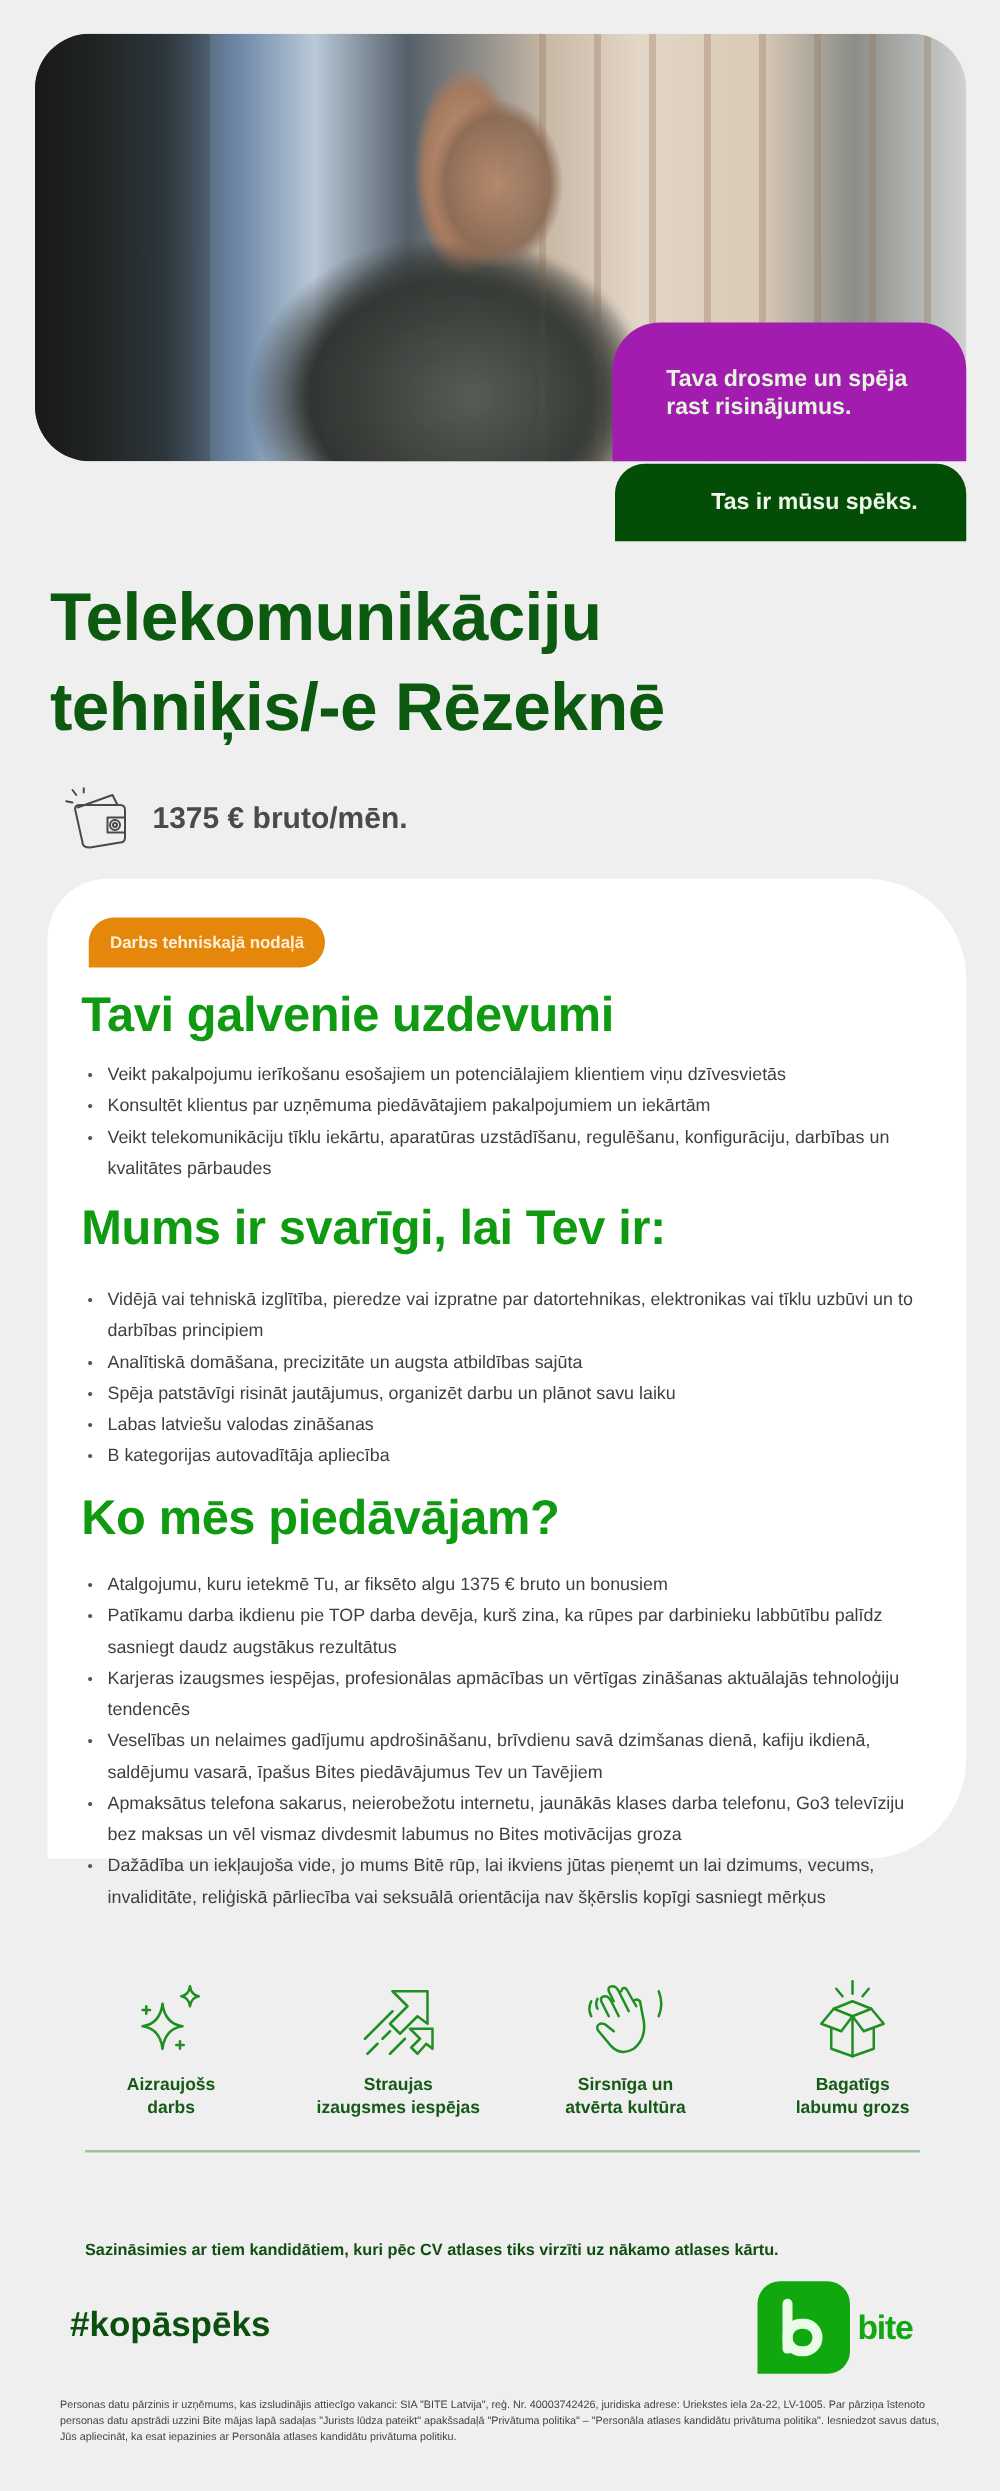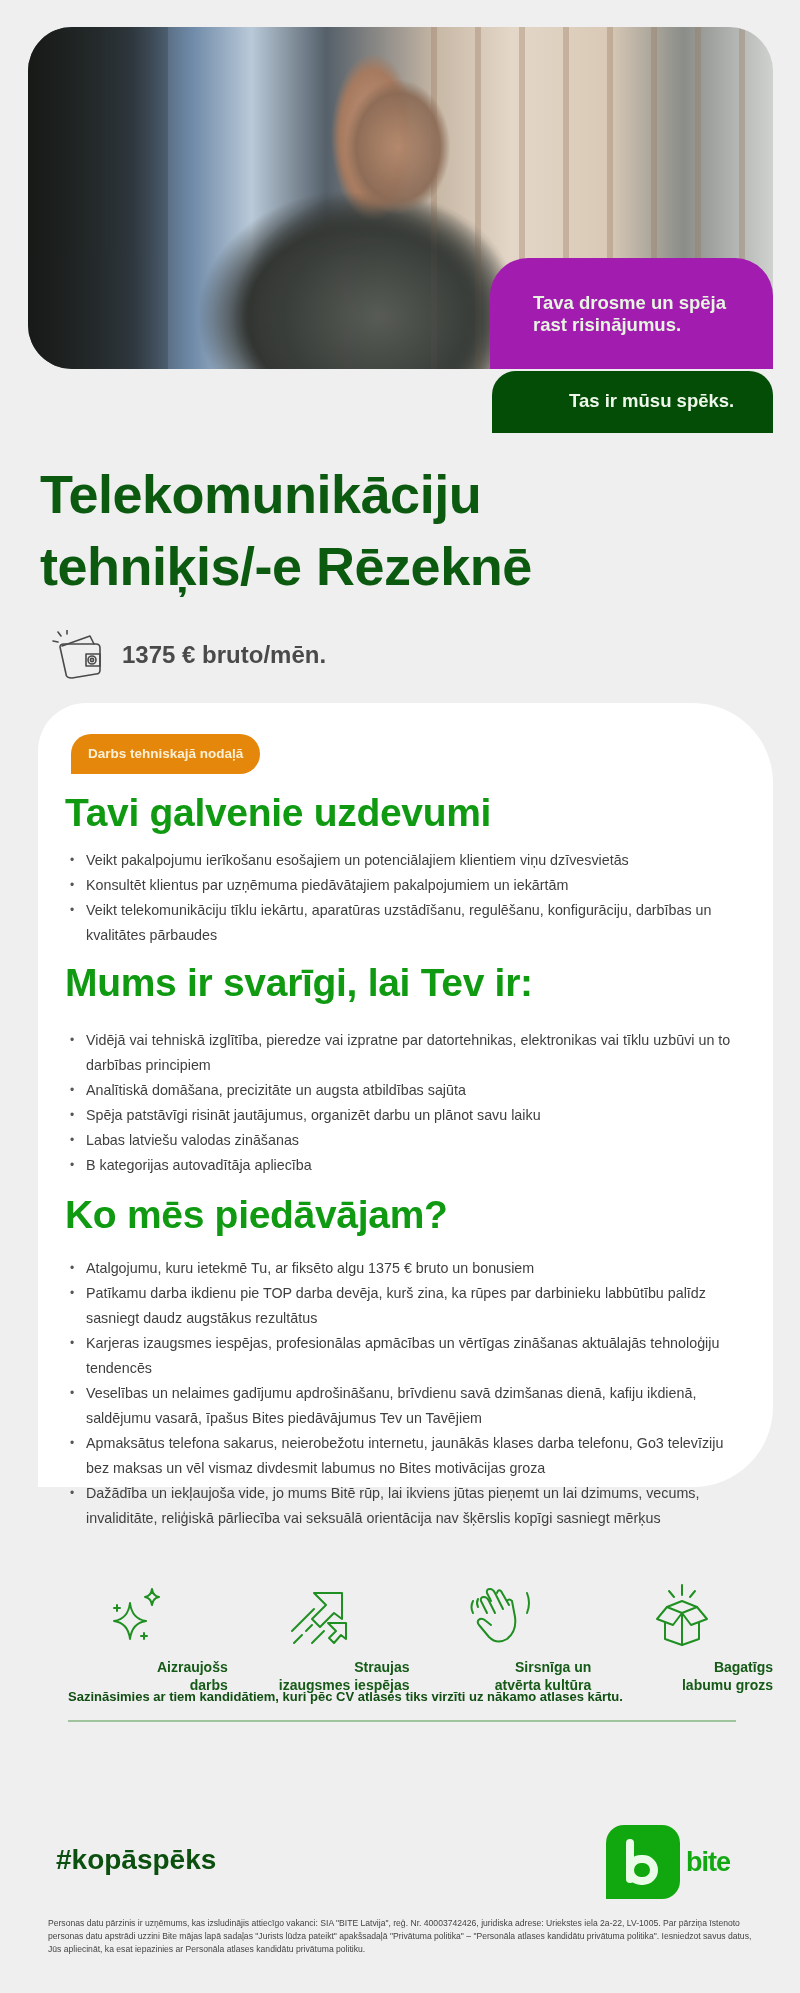--- a/index.html
+++ b/index.html
@@ -33,27 +33,27 @@
 
     
     .card { position: absolute; left: 38px; top: 703px; width: 735px; height: 784px; background: #ffffff; border-radius: 48px 80px 80px 0; }
     .badge { position: absolute; left: 33px; top: 31px; height: 40px; padding: 0 17px; background: #e5870b; border-radius: 20px 20px 20px 0; color: #fdf0d6; font-size: 13.5px; font-weight: bold; line-height: 40px; }
     .h2 { position: absolute; left: 27px; color: #0f9a12; font-size: 39px; font-weight: bold; letter-spacing: -0.3px; }
     .list { position: absolute; left: 30px; width: 680px; list-style: none; }
     .list li { position: relative; padding-left: 18px; font-size: 14.3px; line-height: 25px; color: #3f3f3f; }
     .list li::before { content: "•"; position: absolute; left: 2px; top: 0; font-size: 12px; color: #555; }
 
     .perks { position: absolute; left: 0; top: 880px; width: 735px; display: flex; }
-    .perk { width: 183px; text-align: right; }
+    .perk { width: 183px; text-align: center; }
     .perk svg { width: 70px; height: 66px; display: block; margin: 0 auto; }
     .perk .lbl { margin-top: 9px; color: #155a16; font-size: 14px; font-weight: bold; line-height: 18px; }
     .perk:nth-child(1) { margin-left: 8px; }
 
     .divider { position: absolute; left: 30px; top: 1017px; width: 668px; height: 2px; background: #9fc39d; }
-    .contact-note { position: absolute; left: 30px; top: 986px; color: #104e12; font-size: 13px; font-weight: bold; text-align: right; }
+    .contact-note { position: absolute; left: 30px; top: 1089px; color: #104e12; font-size: 13px; font-weight: bold; text-align: right; }
 
     
     .hashtag { position: absolute; left: 56px; top: 1844px; color: #0c5010; font-size: 28px; font-weight: bold; }
     .logo { position: absolute; left: 606px; top: 1825px; display: flex; align-items: center; }
     .logo .mark { width: 74px; height: 74px; background: #10a80e; border-radius: 18px 18px 18px 0; position: relative; }
     .logo .mark .b-stem { position: absolute; left: 20px; top: 14px; width: 8px; height: 44px; background: #eafbe8; border-radius: 4px; }
     .logo .mark .b-bowl { position: absolute; left: 20px; top: 30px; width: 32px; height: 30px; border: 8px solid #eafbe8; border-radius: 16px; }
     .logo .word { margin-left: 6px; color: #12a812; font-size: 27px; font-weight: bold; letter-spacing: -1px; }
     .legal { position: absolute; left: 48px; top: 1917px; width: 710px; font-size: 8.6px; line-height: 13px; color: #444; }
   </style>

